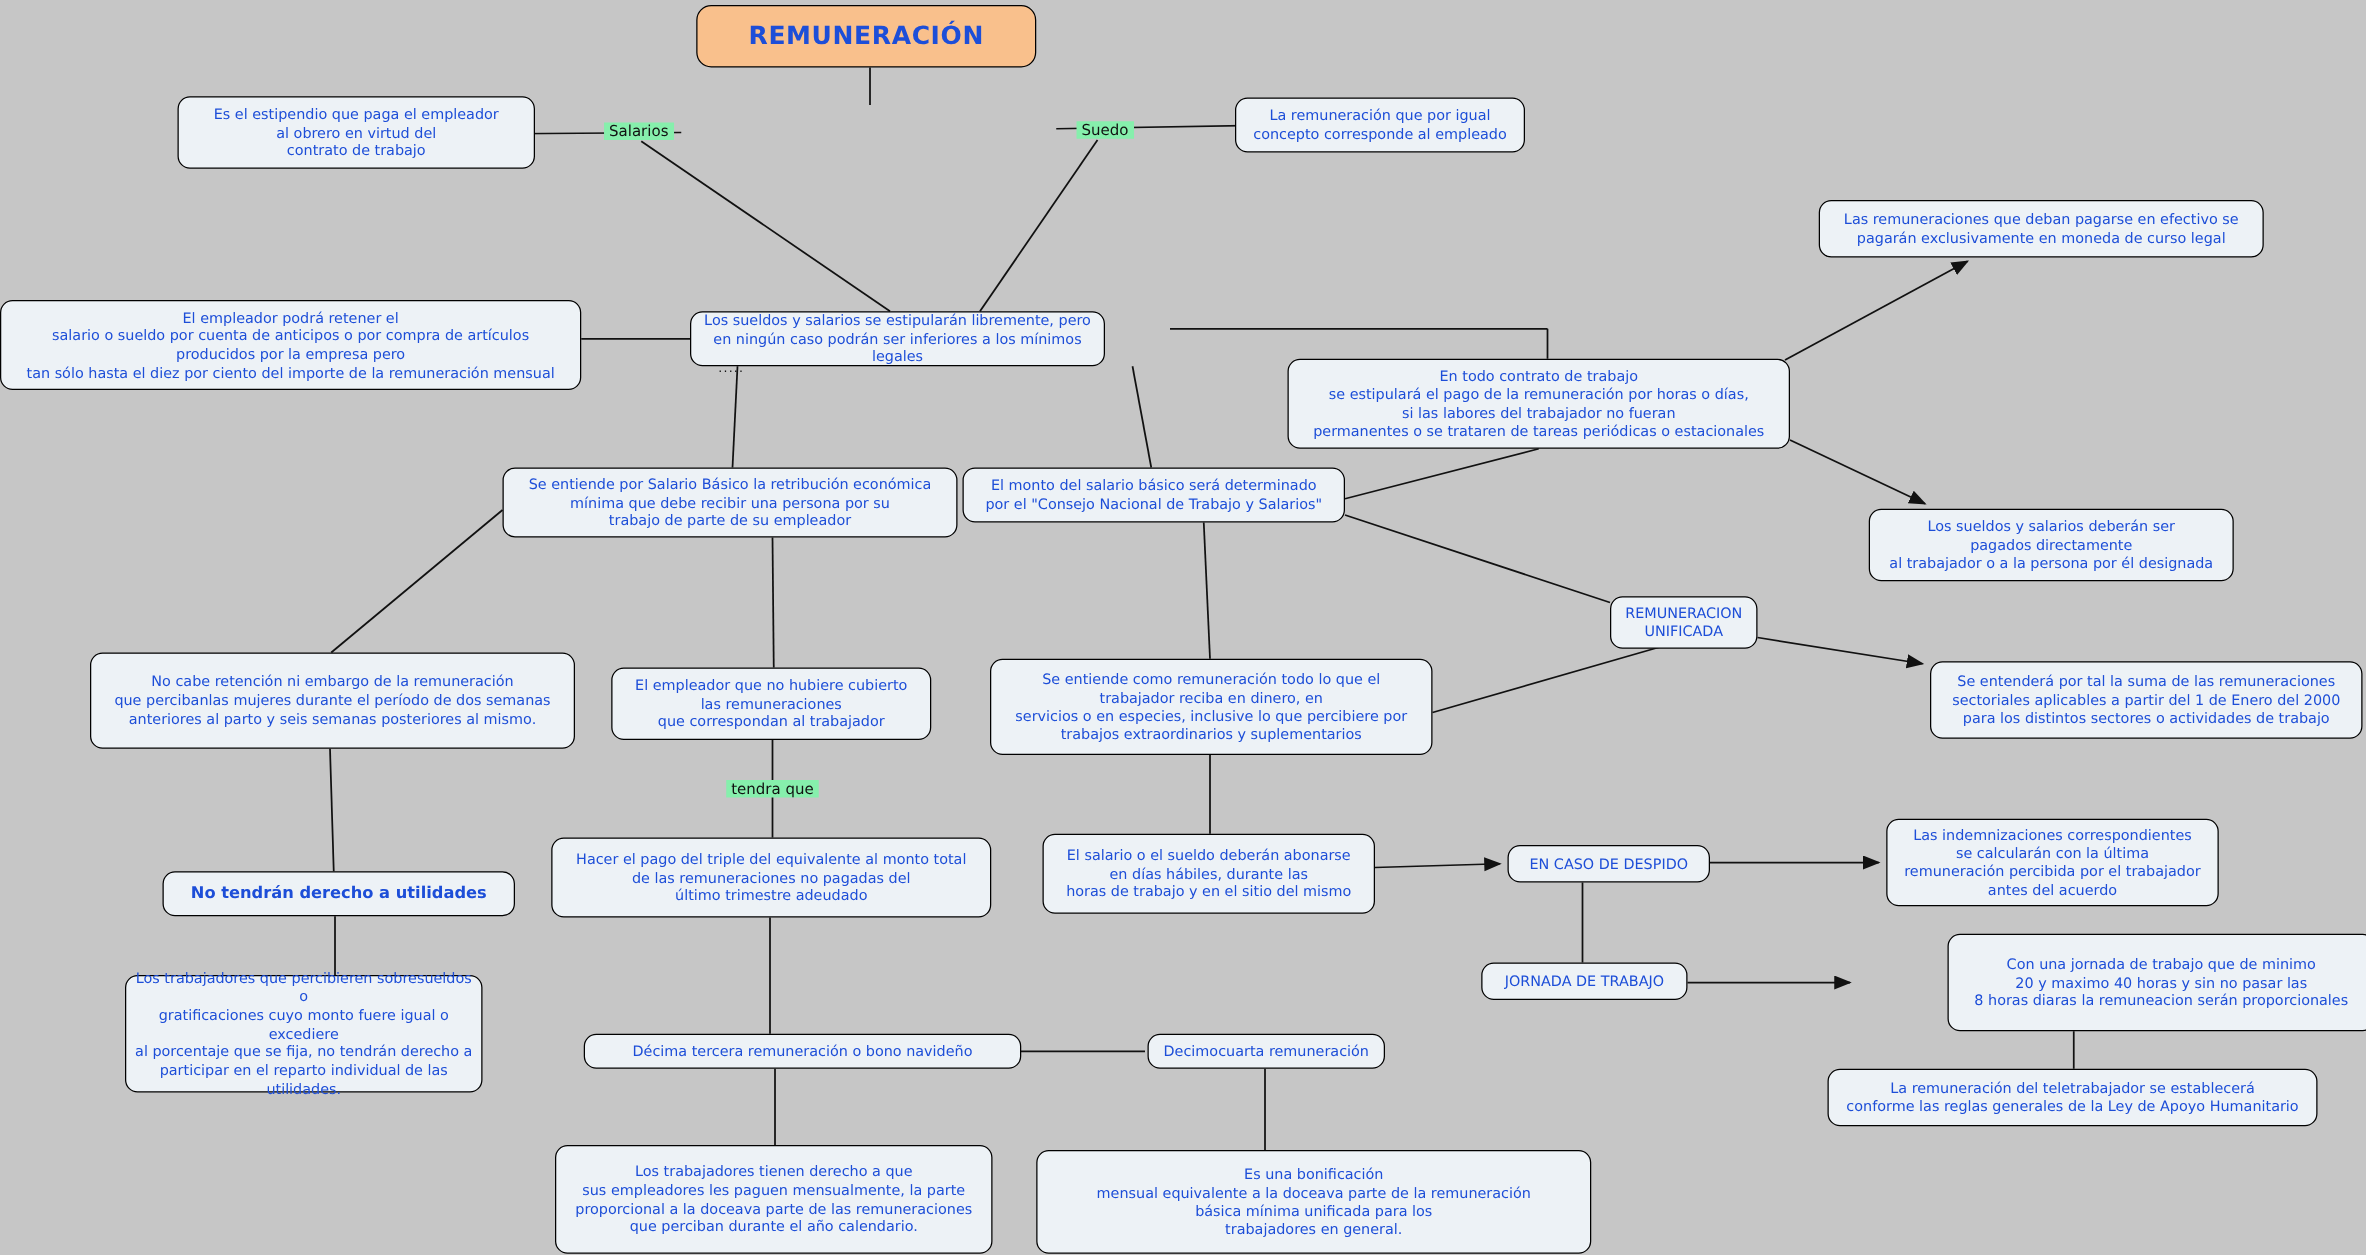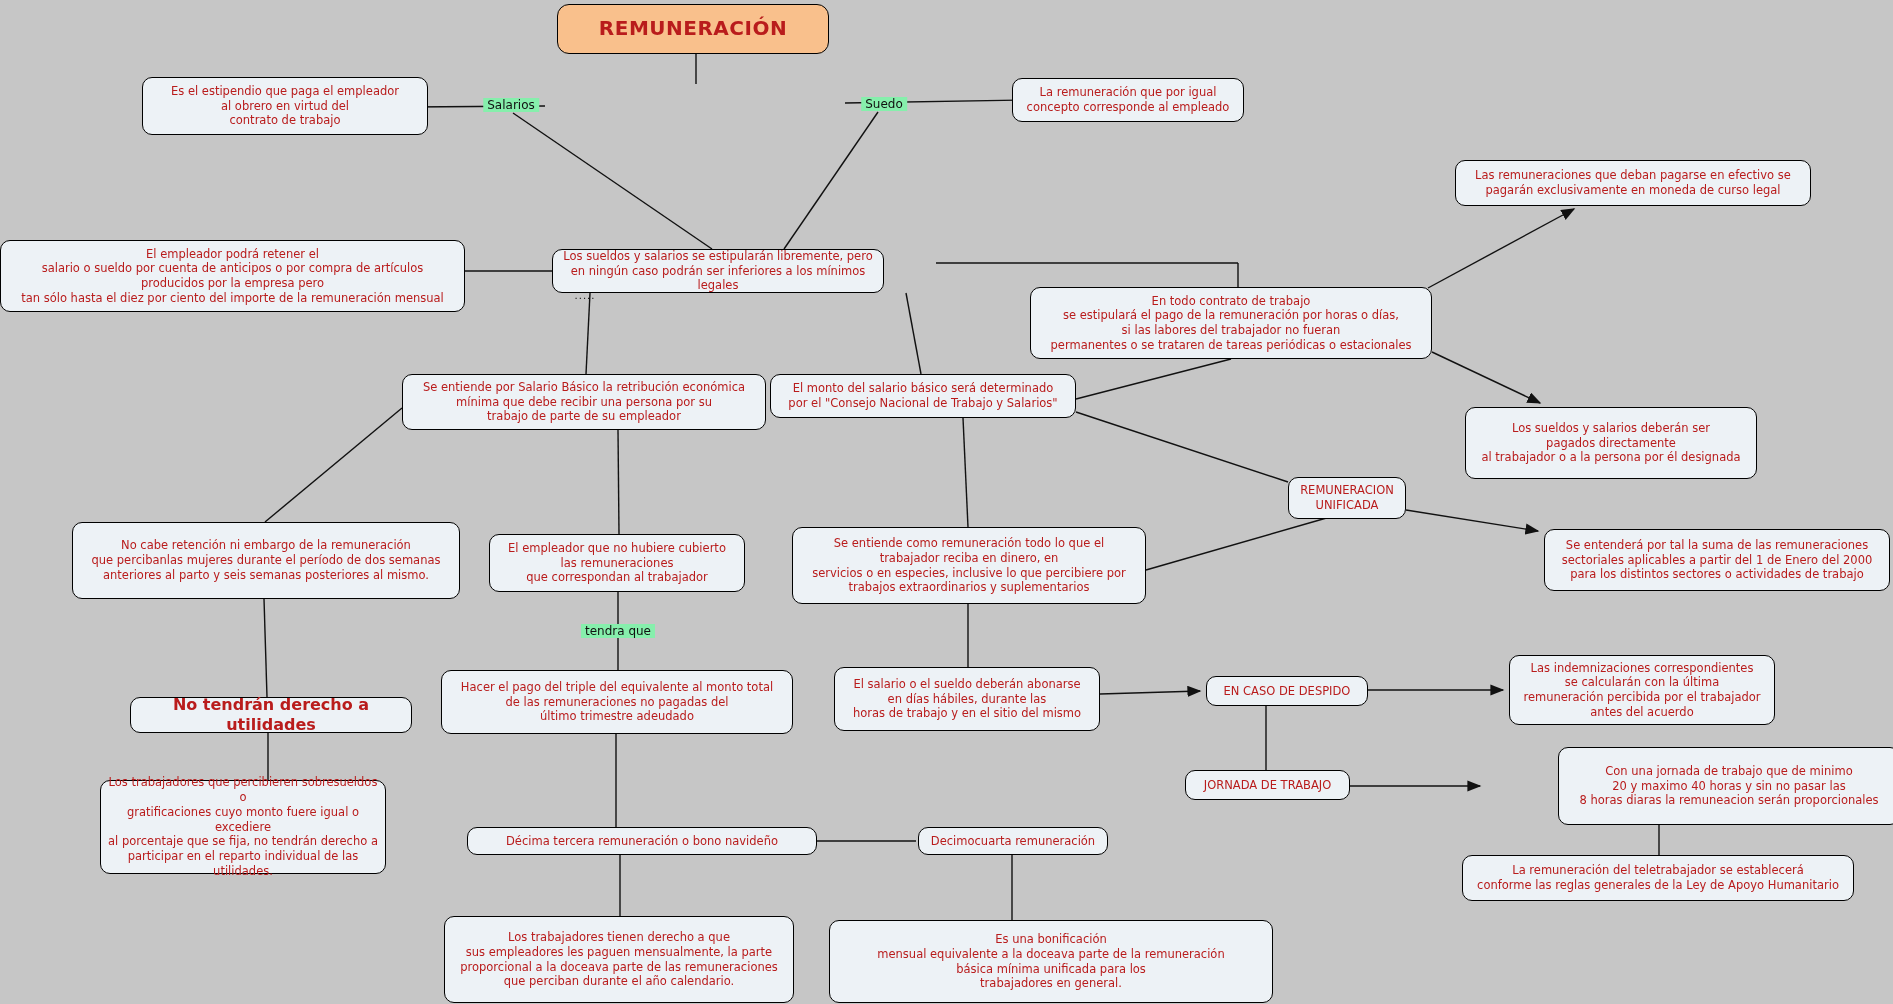--- a/index.html
+++ b/index.html
@@ -10,31 +10,31 @@
     position:absolute;
     box-sizing:border-box;
     background:#edf2f6;
     border:1.4px solid #000;
     border-radius:10px;
     display:flex;align-items:center;justify-content:center;
     text-align:center;
     white-space:pre-line;
     font-size:11.5px;
     line-height:1.28;
-    color:#b91c1c;
+    color:#1d4ed8;
     padding:2px 5px;
   }
   .node.title{
     background:#f9c08c;
     border-radius:12px;
     font-size:20px;
     font-weight:bold;
     letter-spacing:.5px;
   }
-  .node.bold{font-weight:bold;font-size:16px;}
+  .node.bold{font-weight:bold;font-size:13px;}
   .link-label{
     position:absolute;
     transform:translate(-50%,-50%);
     background:#86efac;
     padding:0 4px;
     font-size:12px;
     color:#111;
     white-space:nowrap;
   }
   .link-label.dots{background:transparent;font-size:10px;letter-spacing:1px;}
@@ -84,40 +84,40 @@
       <line x1="1350" y1="786" x2="1480" y2="786" marker-end="url(#arrow)"></line>
       <line x1="1659" y1="825" x2="1659" y2="855"></line>
     </g>
   </svg>
 
   <div class="node title" style="left:557px;top:4px;width:272px;height:50px">REMUNERACIÓN</div>
 
   <div class="node" style="left:142px;top:77px;width:286px;height:58px">Es el estipendio que paga el empleador
 al obrero en virtud del
 contrato de trabajo</div>
-  <div class="node" style="left:1012px;top:78px;width:232px;height:44px">La remuneración que por igual
+  <div class="node" style="left:988px;top:78px;width:232px;height:44px">La remuneración que por igual
 concepto corresponde al empleado</div>
   <div class="node" style="left:1455px;top:160px;width:356px;height:46px">Las remuneraciones que deban pagarse en efectivo se
 pagarán exclusivamente en moneda de curso legal</div>
   <div class="node" style="left:0px;top:240px;width:465px;height:72px">El empleador podrá retener el
 salario o sueldo por cuenta de anticipos o por compra de artículos
 producidos por la empresa pero
 tan sólo hasta el diez por ciento del importe de la remuneración mensual</div>
   <div class="node" style="left:552px;top:249px;width:332px;height:44px">Los sueldos y salarios se estipularán libremente, pero
 en ningún caso podrán ser inferiores a los mínimos legales</div>
   <div class="node" style="left:1030px;top:287px;width:402px;height:72px">En todo contrato de trabajo
 se estipulará el pago de la remuneración por horas o días,
 si las labores del trabajador no fueran
 permanentes o se trataren de tareas periódicas o estacionales</div>
   <div class="node" style="left:402px;top:374px;width:364px;height:56px">Se entiende por Salario Básico la retribución económica
 mínima que debe recibir una persona por su
 trabajo de parte de su empleador</div>
   <div class="node" style="left:770px;top:374px;width:306px;height:44px">El monto del salario básico será determinado
 por el "Consejo Nacional de Trabajo y Salarios"</div>
-  <div class="node" style="left:1465px;top:407px;width:292px;height:72px">Los sueldos y salarios deberán ser
+  <div class="node" style="left:1495px;top:407px;width:292px;height:58px">Los sueldos y salarios deberán ser
 pagados directamente
 al trabajador o a la persona por él designada</div>
   <div class="node" style="left:1288px;top:477px;width:118px;height:42px">REMUNERACION
 UNIFICADA</div>
   <div class="node" style="left:72px;top:522px;width:388px;height:77px">No cabe retención ni embargo de la remuneración
 que percibanlas mujeres durante el período de dos semanas
 anteriores al parto y seis semanas posteriores al mismo.</div>
   <div class="node" style="left:489px;top:534px;width:256px;height:58px">El empleador que no hubiere cubierto
 las remuneraciones
 que correspondan al trabajador</div>

